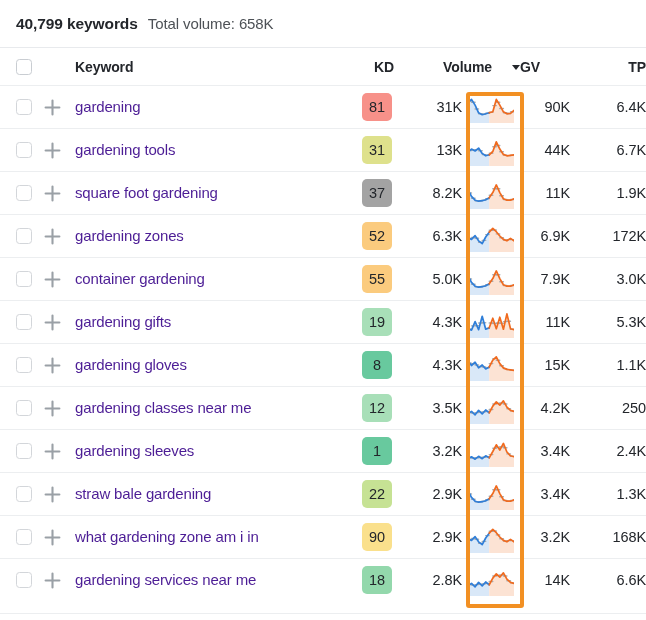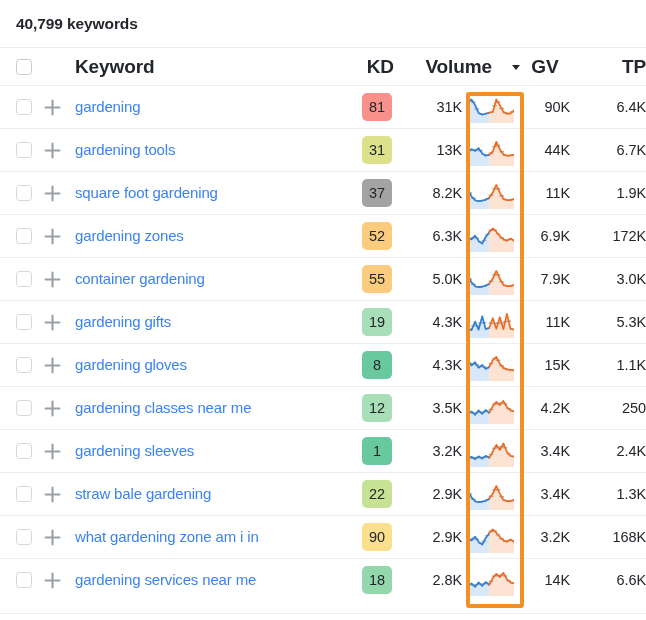--- a/index.html
+++ b/index.html
@@ -50,30 +50,30 @@
   col.c-plus  { width: 31px; }
   col.c-kw    { width: 277px; }
   col.c-kd    { width: 42px; }
   col.c-vol   { width: 68px; }
   col.c-spark { width: 58px; }
   col.c-gv    { width: 50px; }
   col.c-tp    { width: 76px; }
 
   thead tr { height: 38px; }
   thead th {
-    font-size: 19px;
+    font-size: 14px;
     font-weight: bold;
     color: #23262b;
     letter-spacing: -0.1px;
     white-space: nowrap;
   }
   th.h-kw  { text-align: left; padding-left: 0px; }
   th.h-kd  { text-align: right; padding-right: 2px; }
   th.h-vol { text-align: right; padding-right: 0px; }
-  th.h-gv  { text-align: center; padding-right: 1px; }
+  th.h-gv  { text-align: left; padding-right: 1px; }
   th.h-tp  { text-align: right; padding-right: 8px; }
 
   .volhead {
     display: inline-flex; align-items: center; gap: 20px;
   }
   .caret {
     width: 0; height: 0;
     border-left: 4.5px solid transparent;
     border-right: 4.5px solid transparent;
     border-top: 5.5px solid #23262b;
@@ -95,21 +95,21 @@
     display: block;
   }
   thead .cb { border-color: #c9cdd2; }
 
   
   .plus { display:block; margin-left: 0px; }
 
   
   .kw {
     font-size: 15px;
-    color: #3b82f6;
+    color: #4c1d95;
     letter-spacing: -0.15px;
     white-space: nowrap;
     text-decoration: none;
     display: inline-block;
   }
 
   
   .kdwrap { display: flex; justify-content: flex-end; padding-right: 2px; }
   .kd {
     min-width: 30px;
@@ -156,20 +156,21 @@
     position:absolute; left:0; top:613px; width:646px; height:1px; background:#eceef0;
   }
 </style>
 </head>
 <body>
 
 <div class="page">
 
   <div class="summary">
     <span class="summary-count">40,799 keywords</span>
+    <span class="summary-volume">Total volume: 658K</span>
   </div>
 
   <table class="kwtable">
     <colgroup>
       <col class="c-check">
         <col class="c-plus">
         <col class="c-kw">
         <col class="c-kd">
       <col class="c-vol">
         <col class="c-spark">

